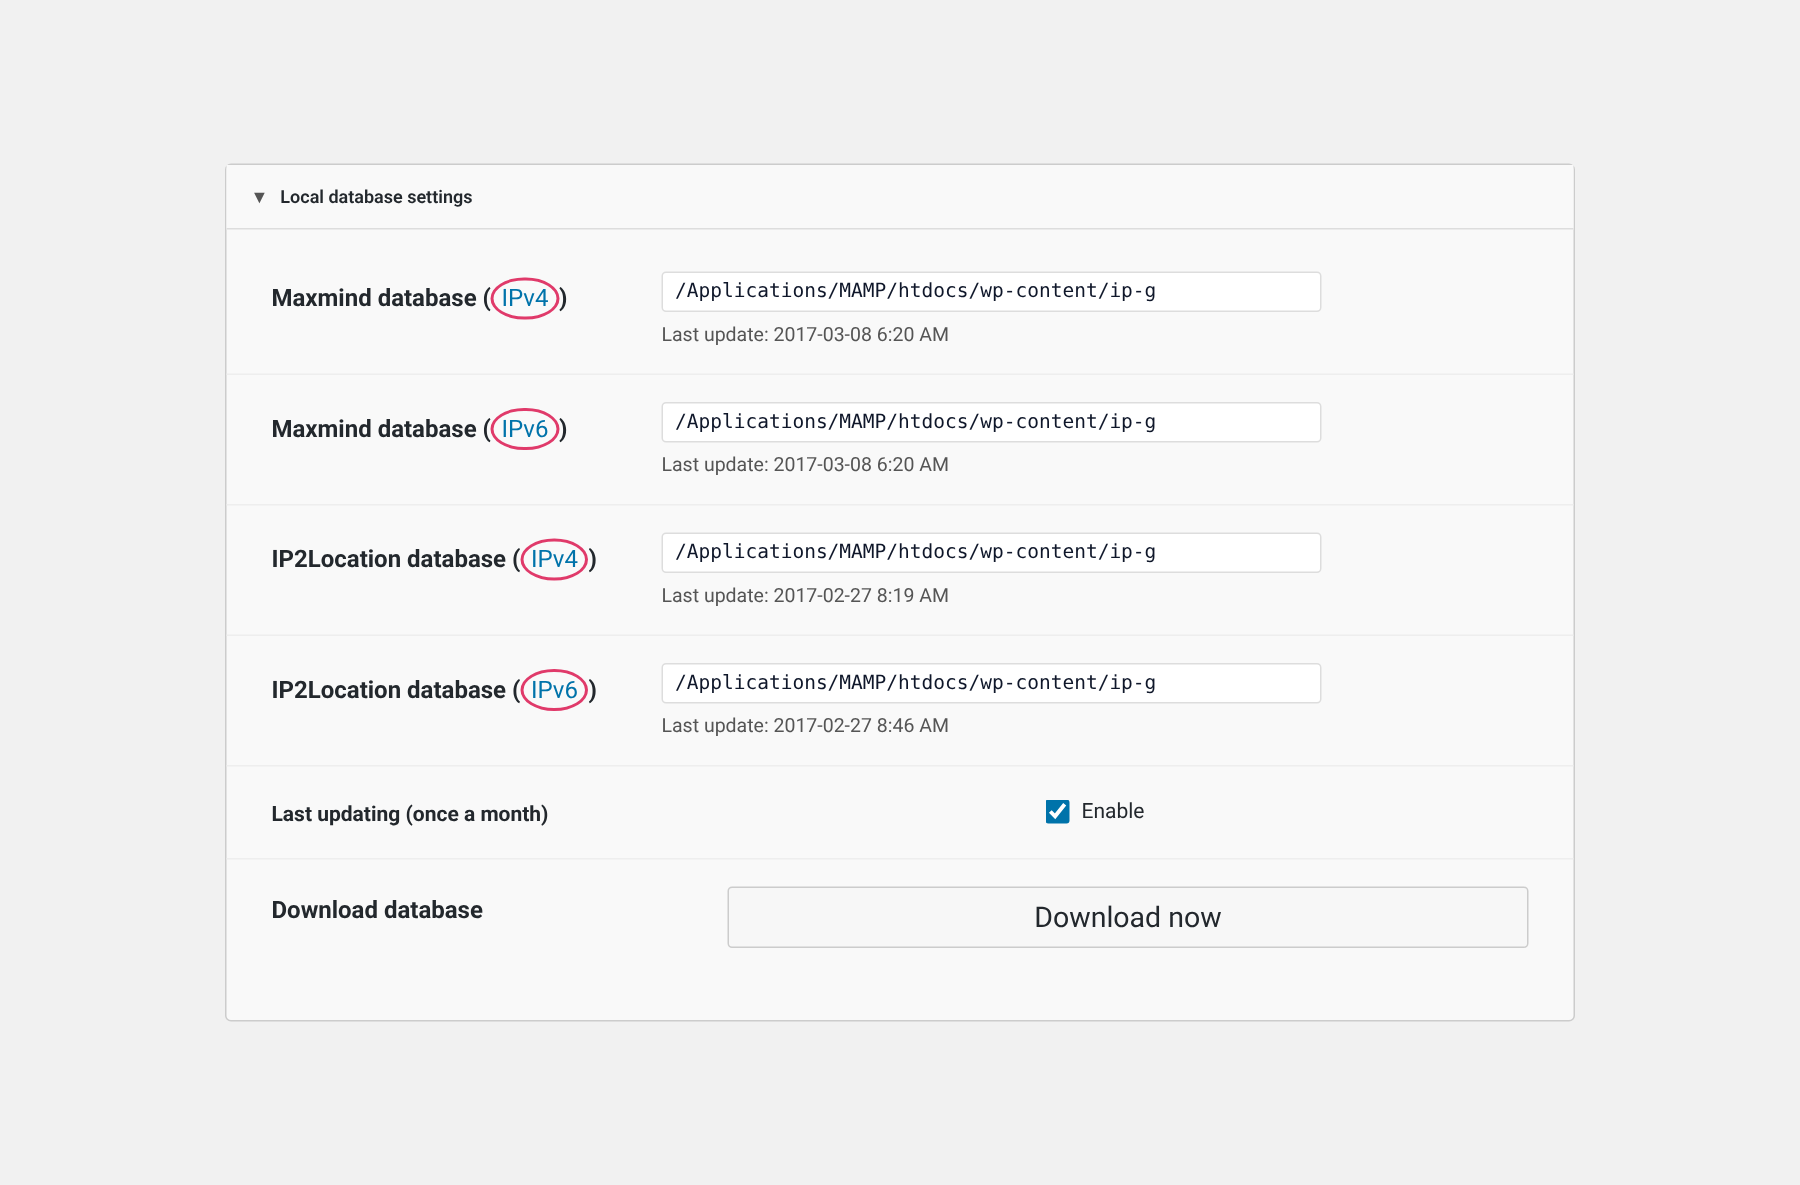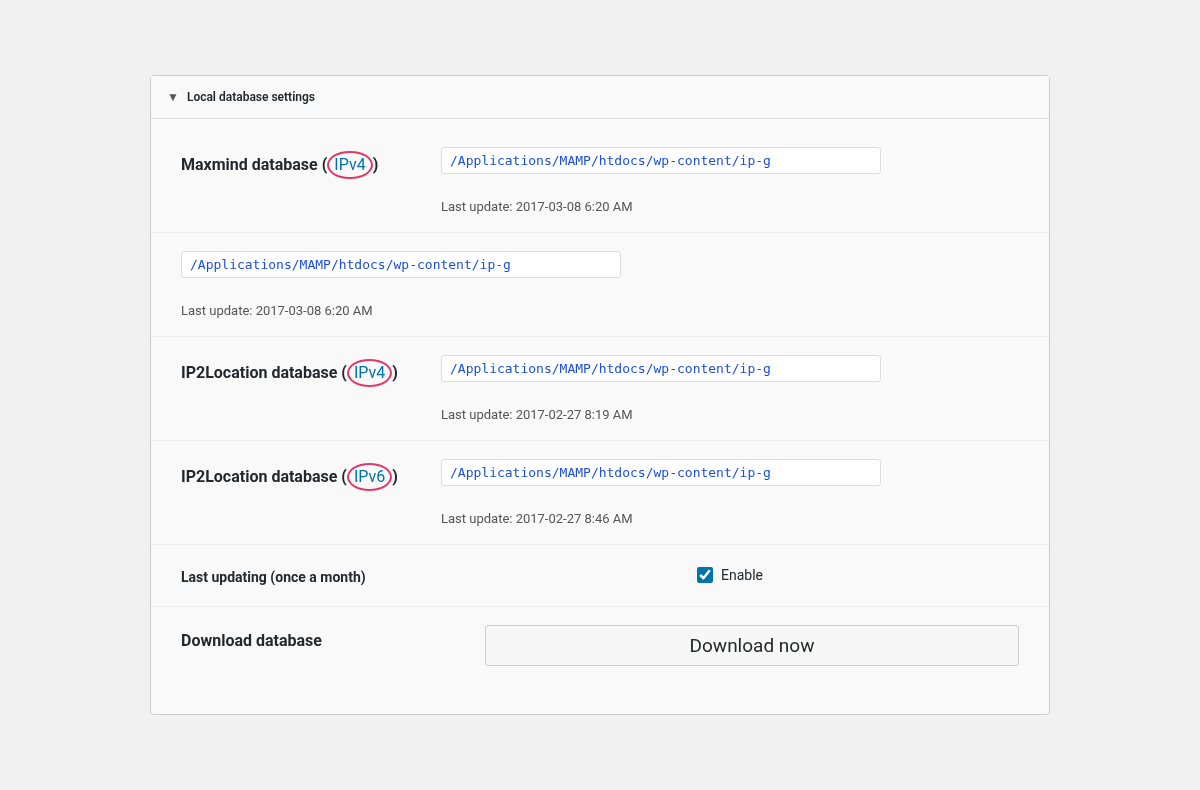--- a/index.html
+++ b/index.html
@@ -89,28 +89,28 @@
       line-height: 1.4;
     }
 
     .path-input {
       width: 440px;
       padding: 5px 8px;
       border: 1px solid #ddd;
       border-radius: 3px;
       background: #fff;
       font-size: 13px;
-      color: #1d4ed8;
+      color: #0f172a;
       font-family: monospace;
     }
 
     .last-update {
       font-size: 13px;
       color: #555;
-      margin-top: 19px;
+      margin-top: 2px;
     }
 
     .checkbox-row {
       display: flex;
       align-items: center;
       gap: 8px;
       padding-top: 4px;
       justify-content: center;
     }
 
@@ -160,20 +160,24 @@
       <span>Maxmind database</span>
       (<a class="ipv-link" href="#">IPv4</a>)
     </div>
     <div class="row-content">
       <input class="path-input" type="text" value="/Applications/MAMP/htdocs/wp-content/ip-g" style="">
       <div class="last-update">Last update: 2017-03-08 6:20 AM</div>
     </div>
   </div>
 
   <div class="settings-row">
+    <div class="row-label">
+      <span>Maxmind database</span>
+      (<a class="ipv-link" href="#">IPv6</a>)
+    </div>
     <div class="row-content">
       <input class="path-input" type="text" value="/Applications/MAMP/htdocs/wp-content/ip-g" style="">
       <div class="last-update">Last update: 2017-03-08 6:20 AM</div>
     </div>
   </div>
 
   <div class="settings-row">
     <div class="row-label">
       <span>IP2Location database</span>
       (<a class="ipv-link" href="#">IPv4</a>)

